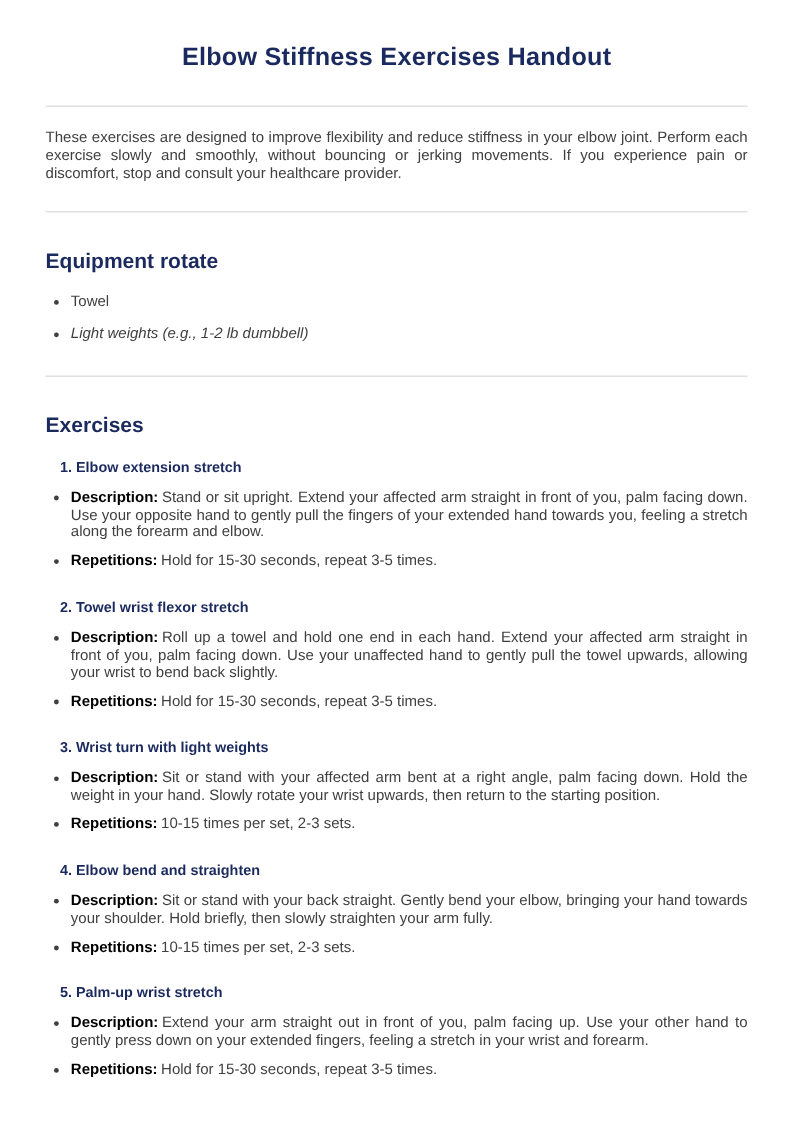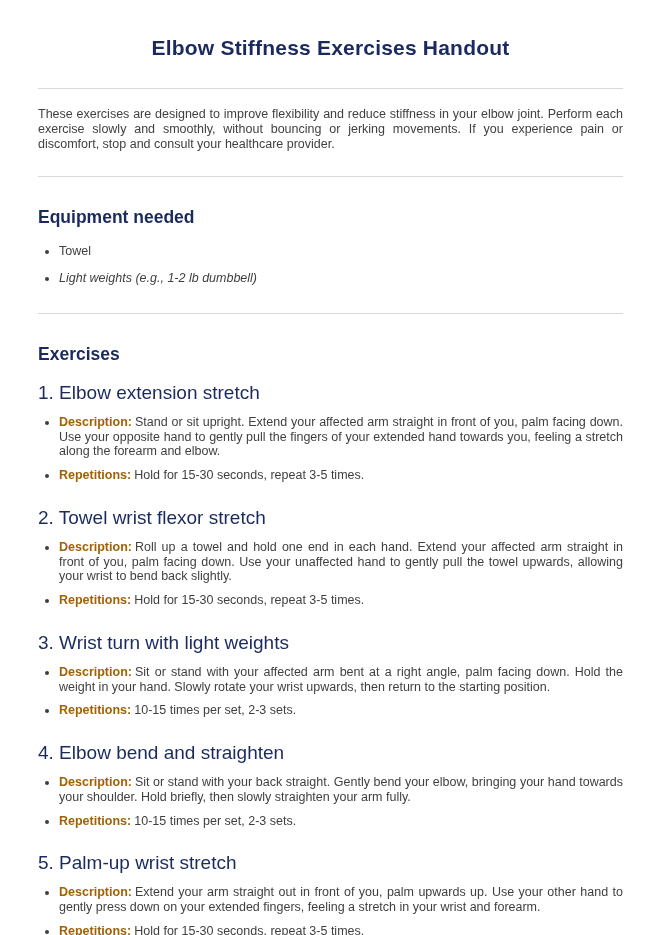--- a/index.html
+++ b/index.html
@@ -53,51 +53,51 @@
   }
   ul.bullets {
     margin: 16px 0 0 0;
     padding: 0 0 0 21px;
     list-style-type: disc;
   }
   ul.bullets li { line-height: 1.18; }
   ul.equipment-list li + li { margin-top: 12px; font-style: italic; }
   .exercise h3.exercise-title {
     color: var(--heading);
-    font-size: 19px;
-    font-weight: normal;
-    margin: 24px 0 0 0;
+    font-size: 12px;
+    font-weight: bold;
+    margin: 24px 0 0 12px;
   }
   .exercise:first-child h3.exercise-title { margin-top: 17px; }
   .exercise ul.bullets { margin-top: 11px; }
   .exercise ul.bullets li {
     text-align: justify;
     text-justify: inter-word;
   }
   .exercise ul.bullets li + li { margin-top: 9px; }
   .bullet-label {
     font-weight: bold;
-    color: #a16207;
+    color: #000000;
     margin-right: 3px;
   }
 </style>
 </head>
 <body>
 
 <div class="page">
 
   <h1 class="doc-title">Elbow Stiffness Exercises Handout</h1>
 
   <hr class="divider d1">
 
   <p class="intro">These exercises are designed to improve flexibility and reduce stiffness in your elbow joint. Perform each exercise slowly and smoothly, without bouncing or jerking movements. If you experience pain or discomfort, stop and consult your healthcare provider.</p>
 
   <hr class="divider d2">
 
-  <h2 class="section-heading">Equipment needed</h2>
+  <h2 class="section-heading">Equipment rotate</h2>
 
   <ul class="bullets equipment-list" id="equipment-list">
       <li>Towel</li>
       <li>Light weights (e.g., 1-2 lb dumbbell)</li>
     </ul>
 
   <hr class="divider d3">
 
   <h2 class="section-heading">Exercises</h2>
 
@@ -147,21 +147,21 @@
       <li>
         <span class="bullet-label">Repetitions:</span><span>10-15 times per set, 2-3 sets.</span>
       </li>
     </ul>
   </section>
 
   <section class="exercise">
     <h3 class="exercise-title">5. Palm-up wrist stretch</h3>
     <ul class="bullets">
       <li>
-        <span class="bullet-label">Description:</span><span>Extend your arm straight out in front of you, palm upwards up. Use your other hand to gently press down on your extended fingers, feeling a stretch in your wrist and forearm.</span>
+        <span class="bullet-label">Description:</span><span>Extend your arm straight out in front of you, palm facing up. Use your other hand to gently press down on your extended fingers, feeling a stretch in your wrist and forearm.</span>
       </li>
       <li>
         <span class="bullet-label">Repetitions:</span><span>Hold for 15-30 seconds, repeat 3-5 times.</span>
       </li>
     </ul>
   </section>
 </div>
 
 </div>
 

